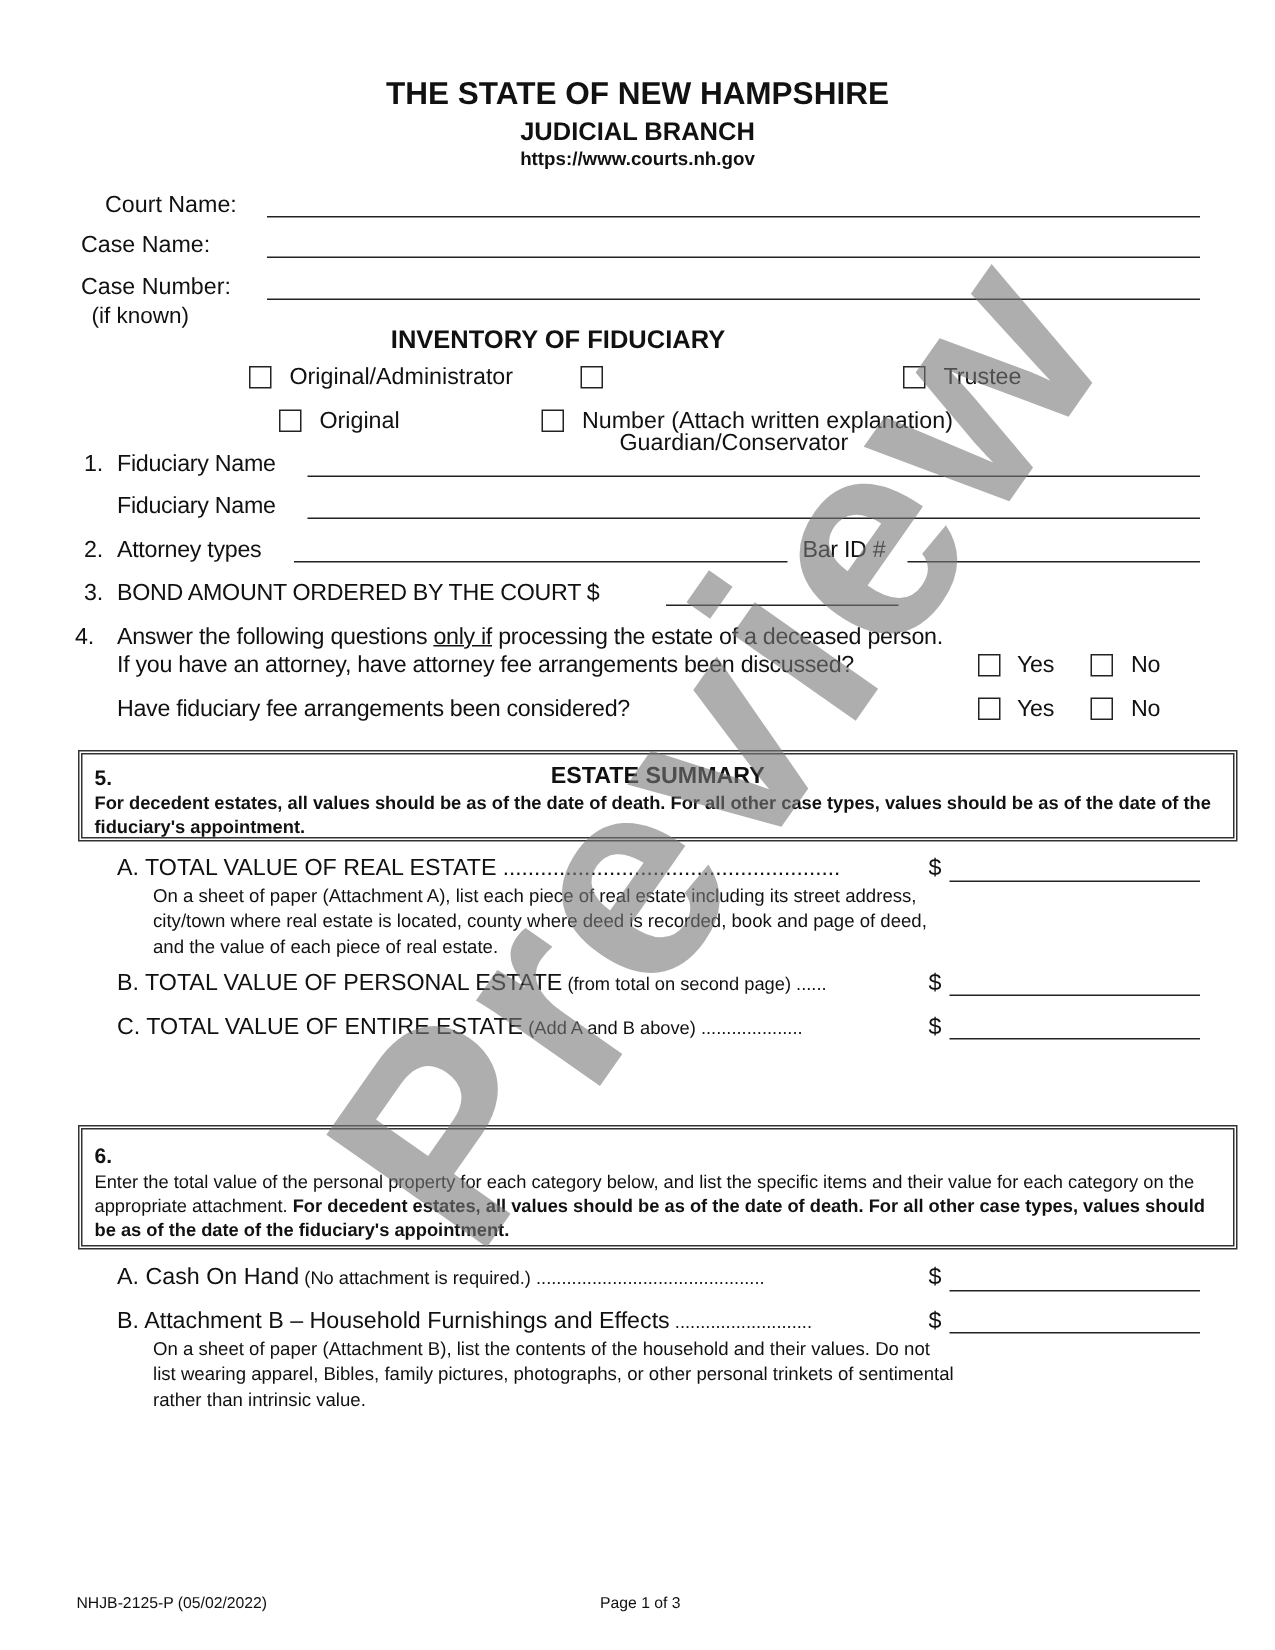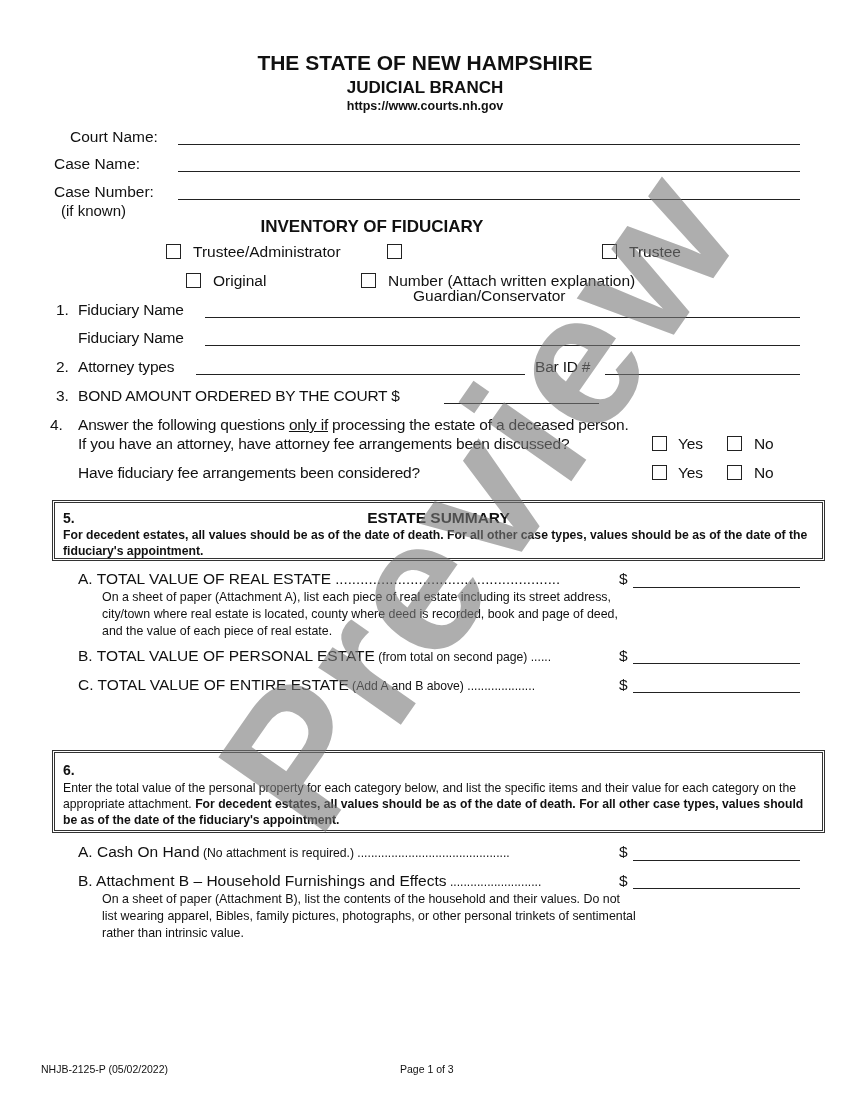--- a/index.html
+++ b/index.html
@@ -37,21 +37,21 @@
 <div class="line" style="left:178px;width:622px;top:144px;"></div>
 <div class="abs lbl" style="left:54px;top:155px;">Case Name:</div>
 <div class="line" style="left:178px;width:622px;top:171px;"></div>
 <div class="abs lbl" style="left:54px;top:183px;">Case Number:</div>
 <div class="line" style="left:178px;width:622px;top:199px;"></div>
 <div class="abs sm" style="left:61px;top:202px;">(if known)</div>
 
 <div class="abs h2" style="left:0;width:744px;text-align:center;top:217px;">INVENTORY OF FIDUCIARY</div>
 
 <div class="cb" style="left:166px;top:244px;"></div>
-<div class="abs lbl" style="left:193px;top:243px;">Trustee/Administrator</div>
+<div class="abs lbl" style="left:193px;top:243px;">Original/Administrator</div>
 <div class="cb" style="left:387px;top:244px;"></div>
 <div class="abs lbl" style="left:413px;top:243px;margin-top:44px;">Guardian/Conservator</div>
 <div class="cb" style="left:602px;top:244px;"></div>
 <div class="abs lbl" style="left:629px;top:243px;">Trustee</div>
 
 <div class="cb" style="left:186px;top:273px;"></div>
 <div class="abs lbl" style="left:213px;top:272px;">Original</div>
 <div class="cb" style="left:361px;top:273px;"></div>
 <div class="abs lbl" style="left:388px;top:272px;">Number (Attach written explanation)</div>
 
@@ -125,16 +125,16 @@
 <div class="line" style="left:633px;width:167px;top:860px;"></div>
 
 <div class="abs lbl" style="left:78px;top:872px;">
   <span>B.</span>
   <span>Attachment B – Household Furnishings and Effects</span><span class="boxtext"> ...........................</span>
 </div>
 <div class="abs lbl" style="left:619px;top:872px;">$</div>
 <div class="line" style="left:633px;width:167px;top:888px;"></div>
 <div class="abs note" style="left:102px;top:891px;width:535px;">On a sheet of paper (Attachment B), list the contents of the household and their values.  Do not list wearing apparel, Bibles, family pictures, photographs, or other personal trinkets of sentimental rather than intrinsic value.</div>
 
-<div class="abs footer" style="left:41px;top:1063px;">NHJB-2125-P (05/02/2022)</div>
+<div class="abs footer" style="left:51px;top:1063px;">NHJB-2125-P (05/02/2022)</div>
 <div class="abs footer" style="left:400px;top:1063px;">Page 1 of 3</div>
 
 <div class="watermark" style="left:105px;top:390px;">Preview</div>
 
 </body></html>

